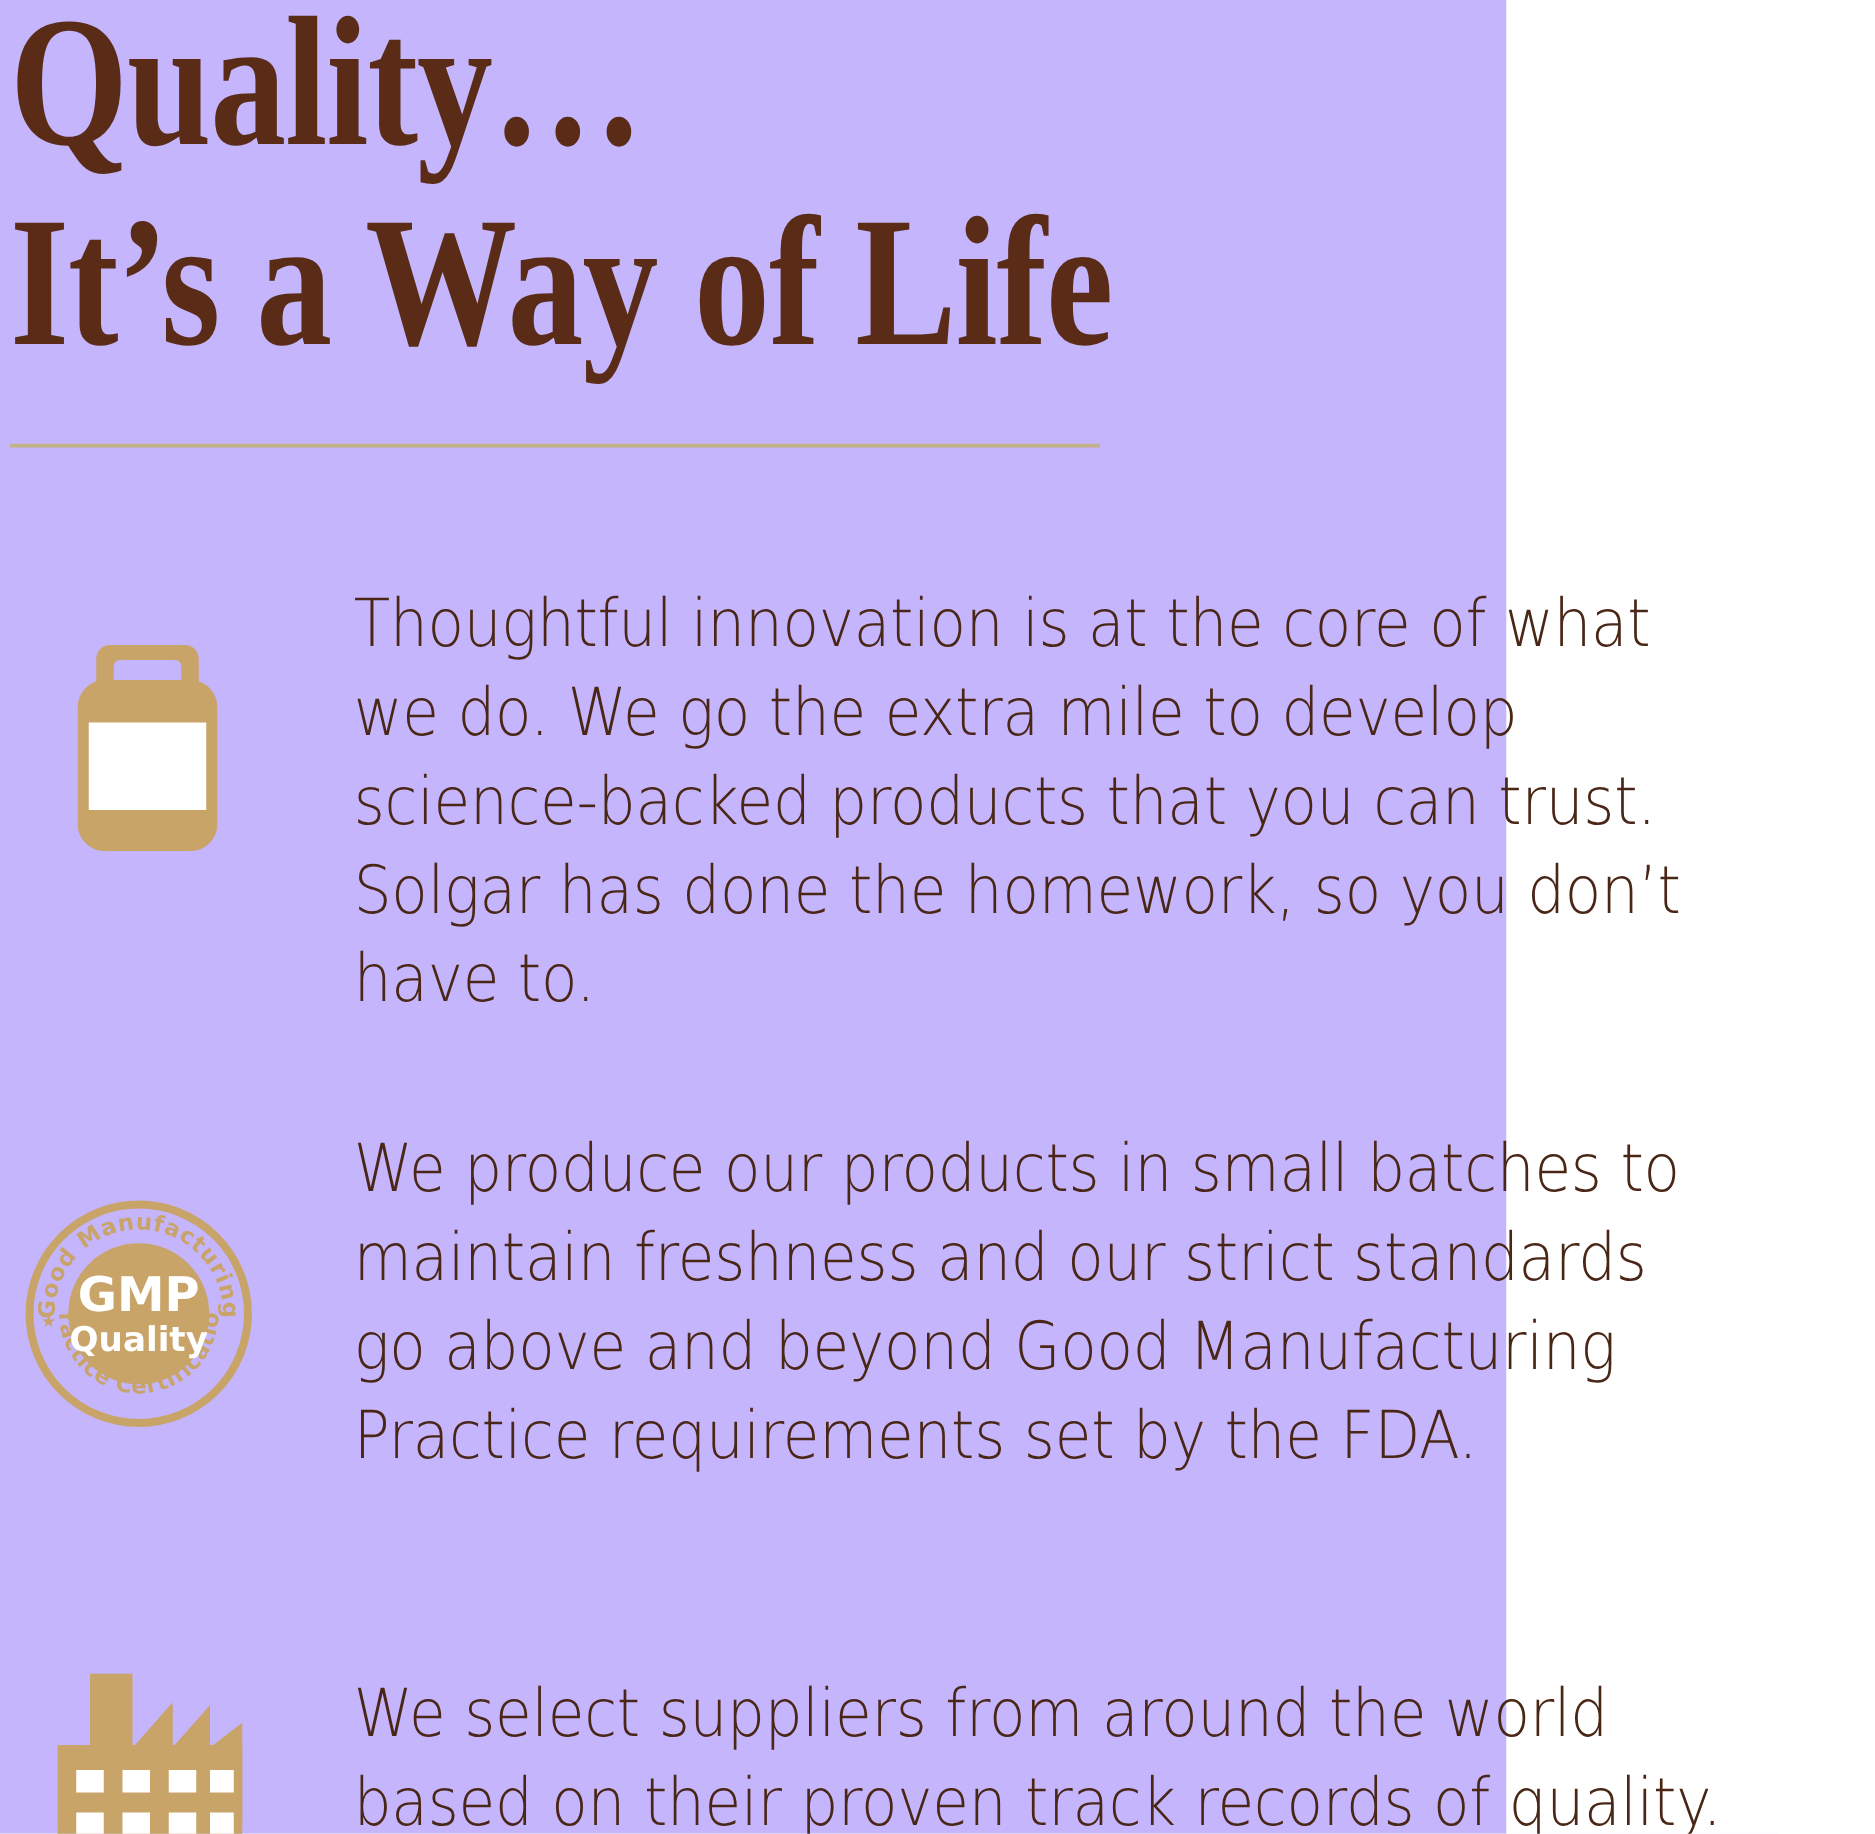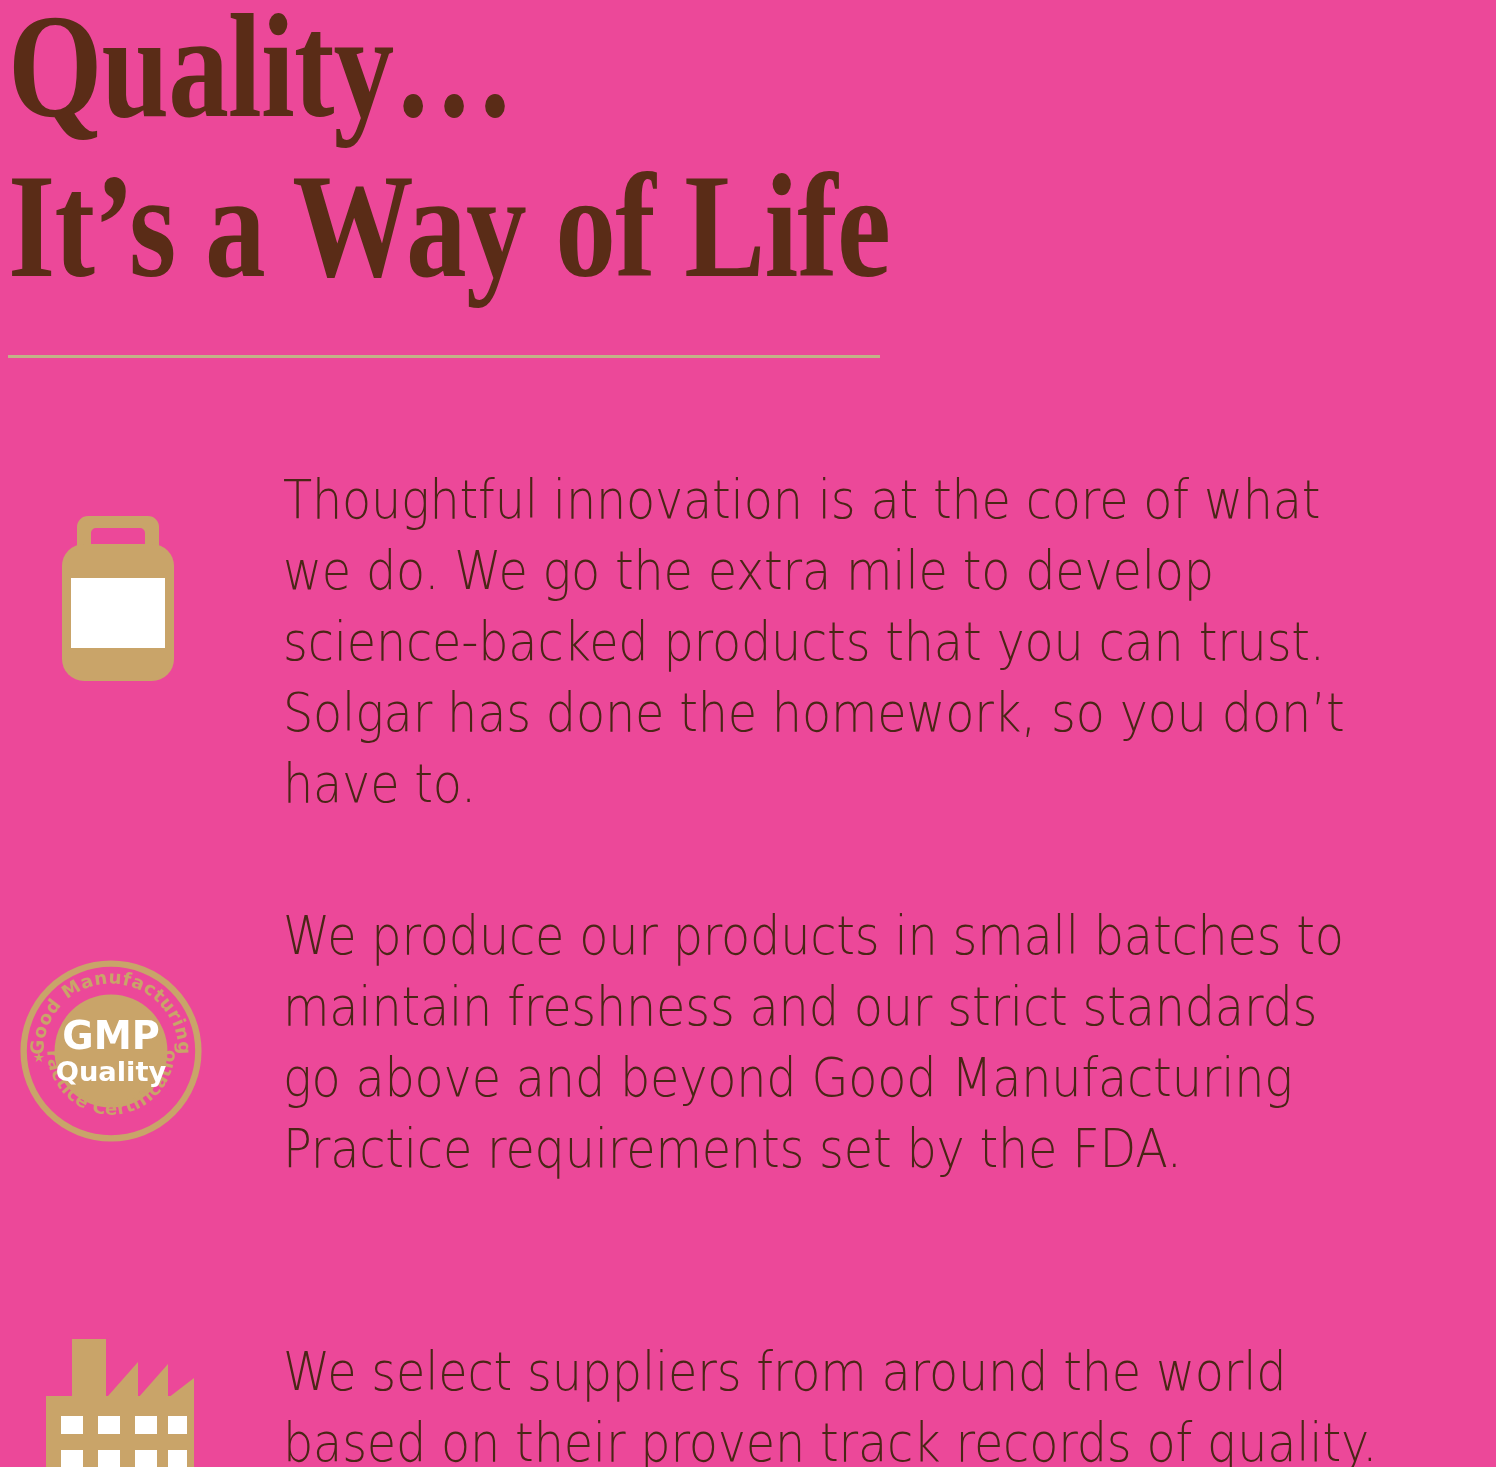--- a/index.html
+++ b/index.html
@@ -9,23 +9,23 @@
   }
   body {
     width: 1500px;
     height: 1467px;
     overflow: hidden;
     font-family: "Liberation Sans", "DejaVu Sans", sans-serif;
     -webkit-font-smoothing: antialiased;
   }
   .page {
     position: relative;
-    width: 1496px;
+    width: 1205px;
     height: 1467px;
-    background: #ec4899;
+    background: #c4b5fd;
   }
 
   
   .headline {
     position: absolute;
     left: 8px;
     top: -8px;
     width: 1300px;
     color: #5A2C17;
     font-family: "Liberation Serif", "DejaVu Serif", serif;

